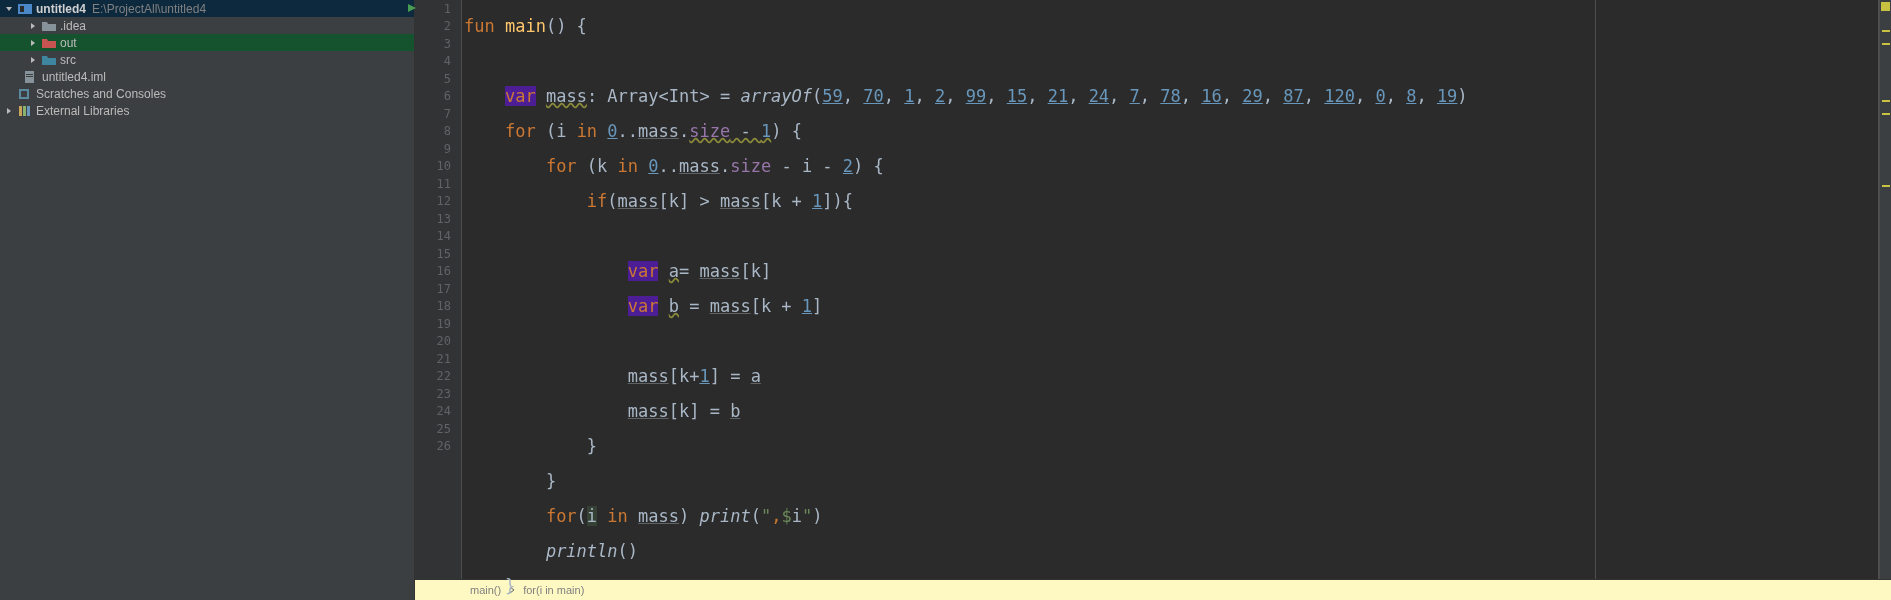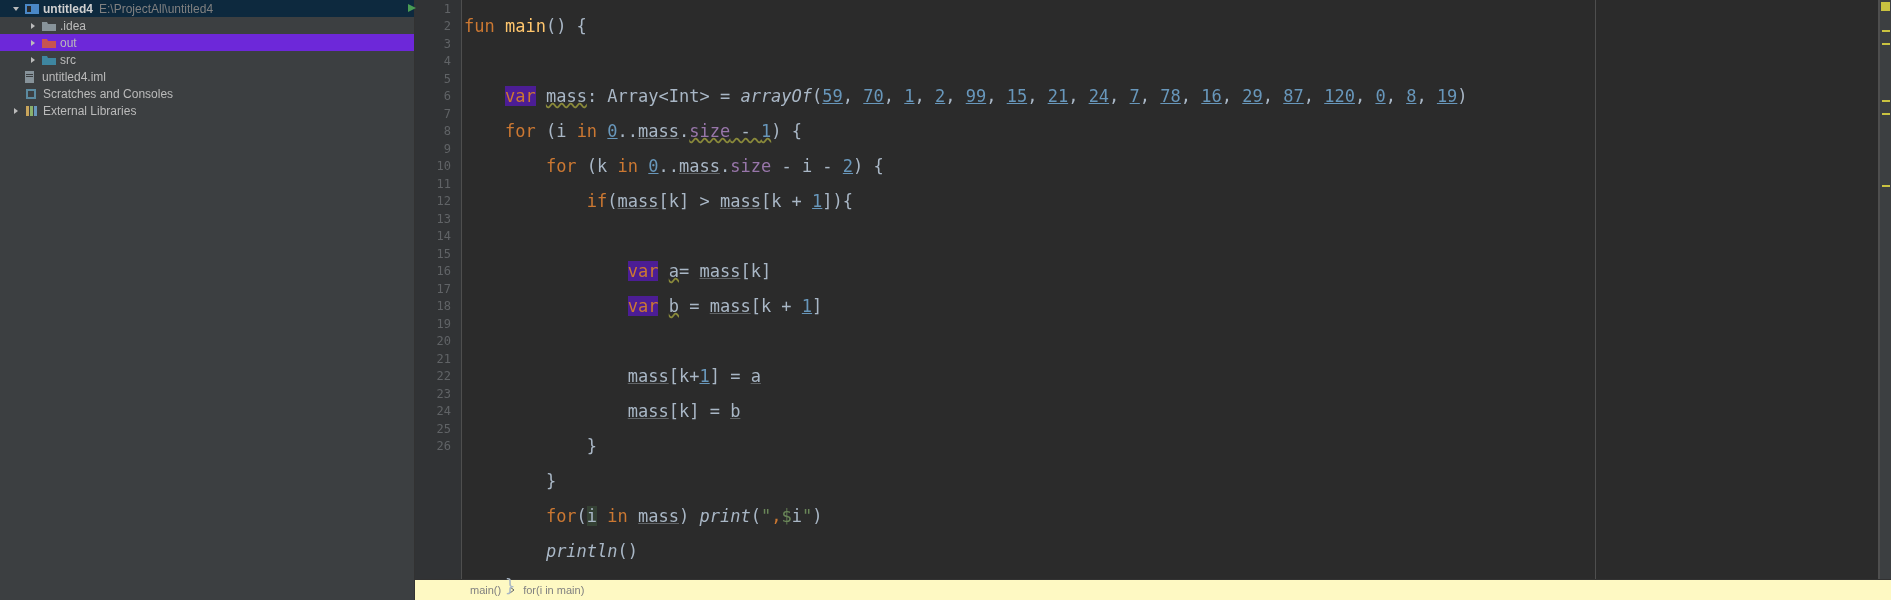--- a/index.html
+++ b/index.html
@@ -12,21 +12,21 @@
   display:flex;
 }
 .sidebar {
   width:415px; background:#3c3f41; border-right:1px solid #323232;
   height:100%;
   display:flex; flex-direction:column;
 }
 .tree { padding:0; }
 .tree-row {
   display:flex; align-items:center; height:17px;
-  padding-left:11px; gap:4px; white-space:nowrap;
+  padding-left:4px; gap:4px; white-space:nowrap;
   cursor:pointer;
 }
 .tree-row.selected { background:#4b6eaf22; }
 .tree-row.child1 { padding-left:28px; }
 .tree-row.child2 { padding-left:24px; }
 .arrow { width:10px; height:10px; display:inline-flex; align-items:center; justify-content:center; }
 .arrow svg { width:8px; height:8px; }
 .folder-icon { width:14px; height:12px; display:inline-flex; align-items:center; }
 .file-icon { width:14px; height:12px; display:inline-flex; align-items:center; }
 .tree-label { color:#bbbbbb; }
@@ -105,21 +105,21 @@
             <path d="M2 1 L6 4 L2 7 Z" fill="#bbbbbb"></path>
           </svg>
         </span>
       <span class="folder-icon">
           <svg width="14" height="12" viewBox="0 0 14 12">
             <path d="M0 2 h5 l1 2 h8 v7 h-14 z" fill="#87939a"></path>
           </svg>
         </span>
       <span class="tree-label">.idea</span>
     </div>
-    <div class="tree-row child1 selected" style="background:#6d28d9">
+    <div class="tree-row child1 selected" style="background:#14532d">
       <span class="arrow">
           <svg viewBox="0 0 8 8">
             <path d="M2 1 L6 4 L2 7 Z" fill="#bbbbbb"></path>
           </svg>
         </span>
       <span class="folder-icon">
           <svg width="14" height="12" viewBox="0 0 14 12">
             <path d="M0 2 h5 l1 2 h8 v7 h-14 z" fill="#c75450"></path>
           </svg>
         </span>

